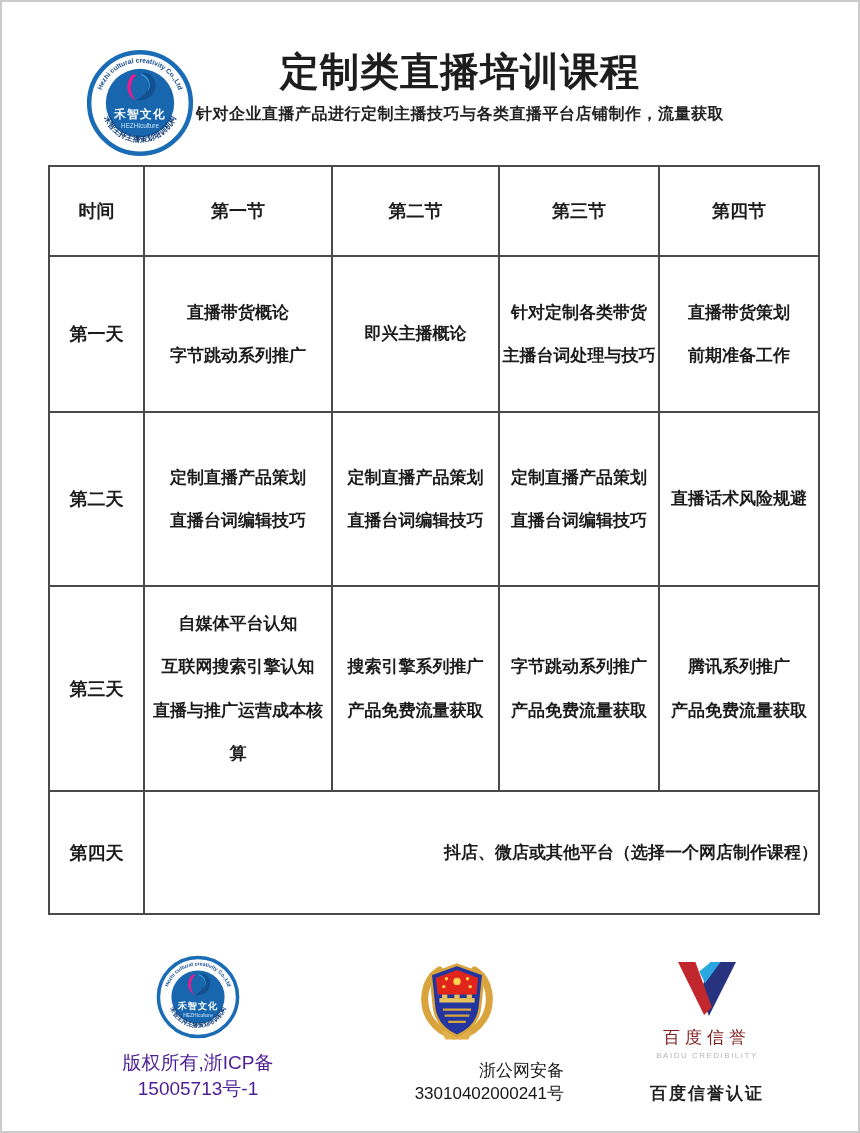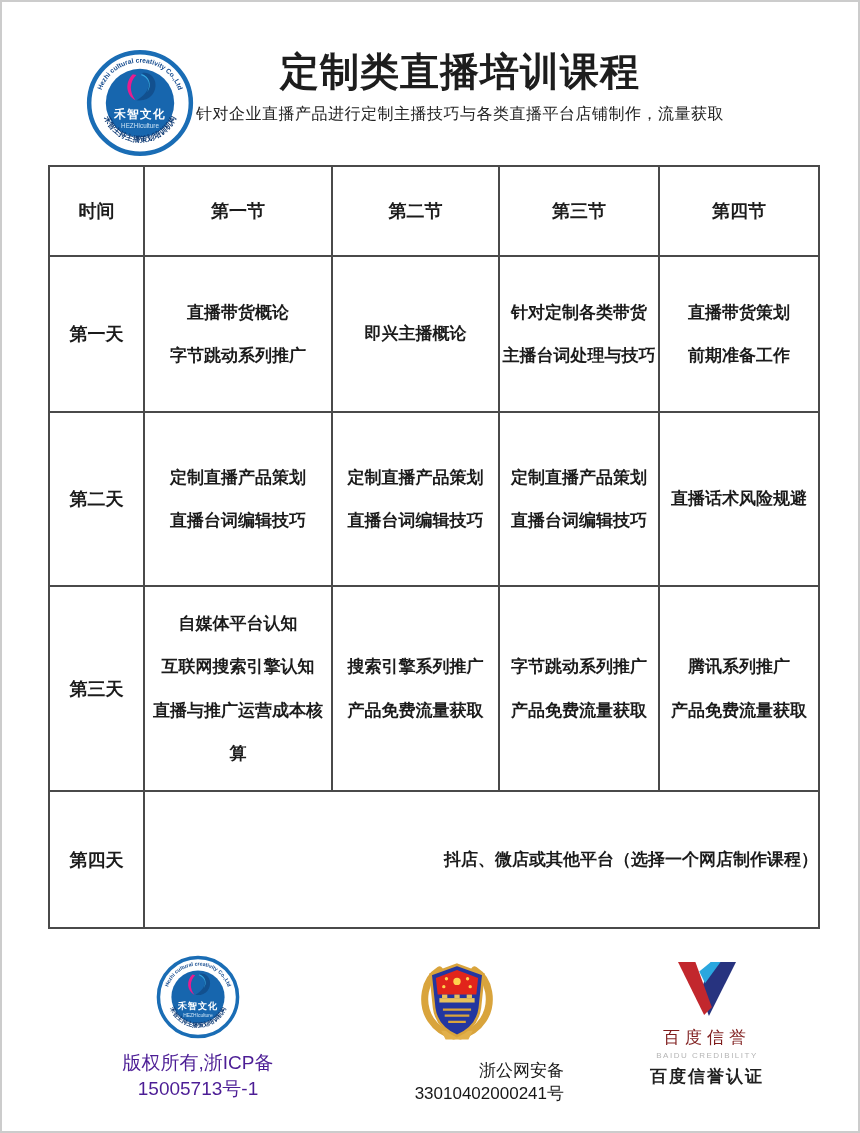--- a/index.html
+++ b/index.html
@@ -6,54 +6,54 @@
   .page {
     position:relative; width:860px; height:1133px; box-sizing:border-box;
     background:#ffffff; border:2px solid #cccccc; overflow:hidden;
     font-family:"Liberation Sans","DejaVu Sans",sans-serif; color:#1b1b1b;
   }
 
   
   .hezhi-logo-header { position:absolute; left:84px; top:47px; width:108px; height:108px; }
   .header-text { position:absolute; left:112px; top:48px; width:692px; text-align:center; }
   .page-title { margin:0; font-size:39px; line-height:1.15; font-weight:bold; color:#1d1d1d; letter-spacing:1px; }
-  .page-subtitle { margin-top:9px; font-size:16px; font-weight:normal; color:#222; letter-spacing:0.5px; }
+  .page-subtitle { margin-top:9px; font-size:16px; font-weight:bold; color:#222; letter-spacing:0.5px; }
 
   
   .course-table { position:absolute; left:46px; top:163px; border-collapse:collapse; table-layout:fixed; }
   .course-table th, .course-table td {
     border:2px solid #4a4a4a; padding:0; font-weight:bold; color:#1b1b1b;
     text-align:center; vertical-align:middle; overflow:hidden;
   }
   .col-time{width:95px}.col-s1{width:188px}.col-s2{width:167px}.col-s3{width:160px}.col-s4{width:160px}
   .course-table tr:nth-child(1){height:90px}
   .course-table tr:nth-child(2){height:156px}
   .course-table tr:nth-child(3){height:174px}
   .course-table tr:nth-child(4){height:205px}
-  .course-table tr:nth-child(5){height:137px}
+  .course-table tr:nth-child(5){height:123px}
   .course-table th { font-size:18px; }
   .course-table td { font-size:17px; }
   .course-table td .line { line-height:2.55; }
   .course-table td.merged { text-align:right; padding-left:11px; }
   .course-table td.merged .line { line-height:1.4; }
 
   
   .footer-left  { position:absolute; left:100px; top:953px; width:192px; text-align:center; }
   .footer-left svg { width:84px; height:84px; }
   .copyright-text { margin-top:7px; font-size:19px; color:#4c1d95; }
 
   .footer-center { position:absolute; left:348px; top:953px; width:214px; text-align:center; }
   .footer-center svg { width:88px; height:88px; }
   .police-record-text { margin-top:12px; font-size:17px; font-weight:normal; color:#171717;text-align:right; }
 
   .footer-right { position:absolute; left:612px; top:958px; width:186px; text-align:center; }
   .footer-right svg { width:62px; height:58px; }
   .baidu-cn { margin-top:4px; font-size:17px; color:#7f1d1d; letter-spacing:5px; }
   .baidu-en { margin-top:2px; font-size:8px; color:#b5b5b5; letter-spacing:1.5px; }
-  .baidu-cert { margin-top:5px; font-size:17px; font-weight:bold; color:#1f1f1f; letter-spacing:2px; }
+  .baidu-cert { margin-top:22px; font-size:17px; font-weight:bold; color:#1f1f1f; letter-spacing:2px; }
 </style>
 </head>
 <body>
 
 <div class="page">
 
   <div class="hezhi-logo-header">
     <svg viewBox="0 0 120 120">
       <circle cx="60" cy="60" r="56.5" fill="#ffffff" stroke="#1a6db5" stroke-width="5"></circle>
       <circle cx="60" cy="60" r="38" fill="#1766ae"></circle>

